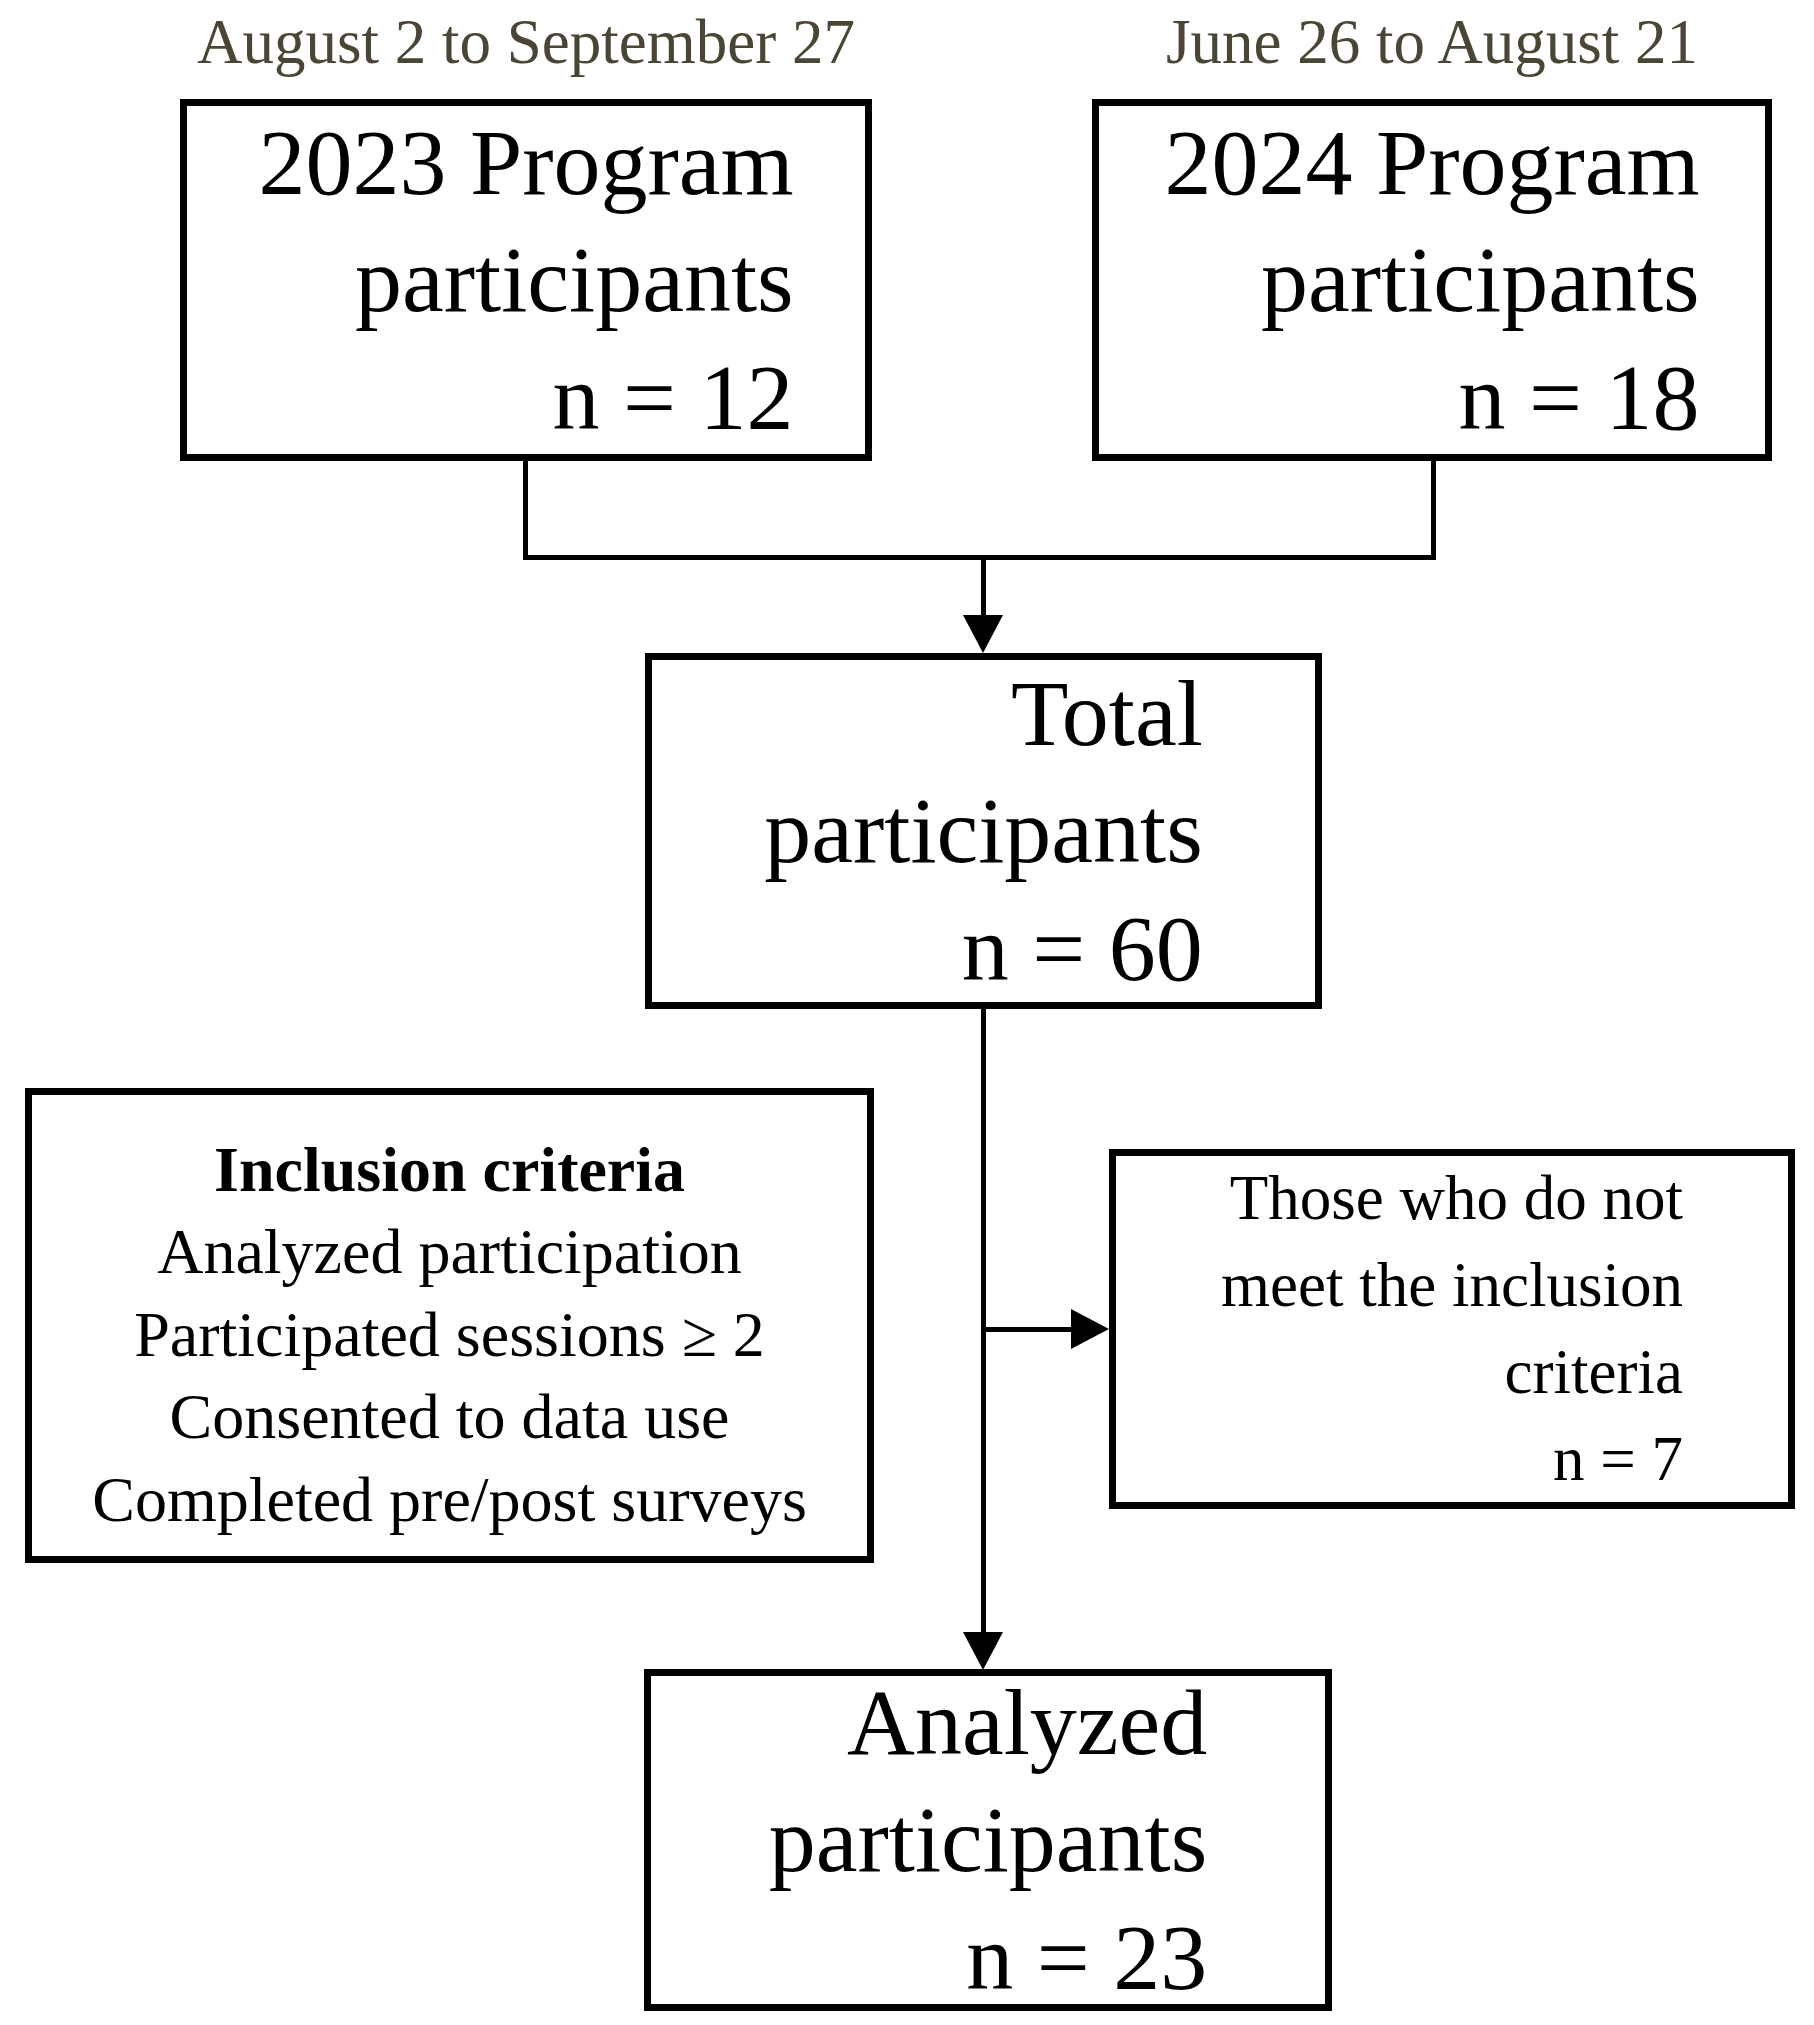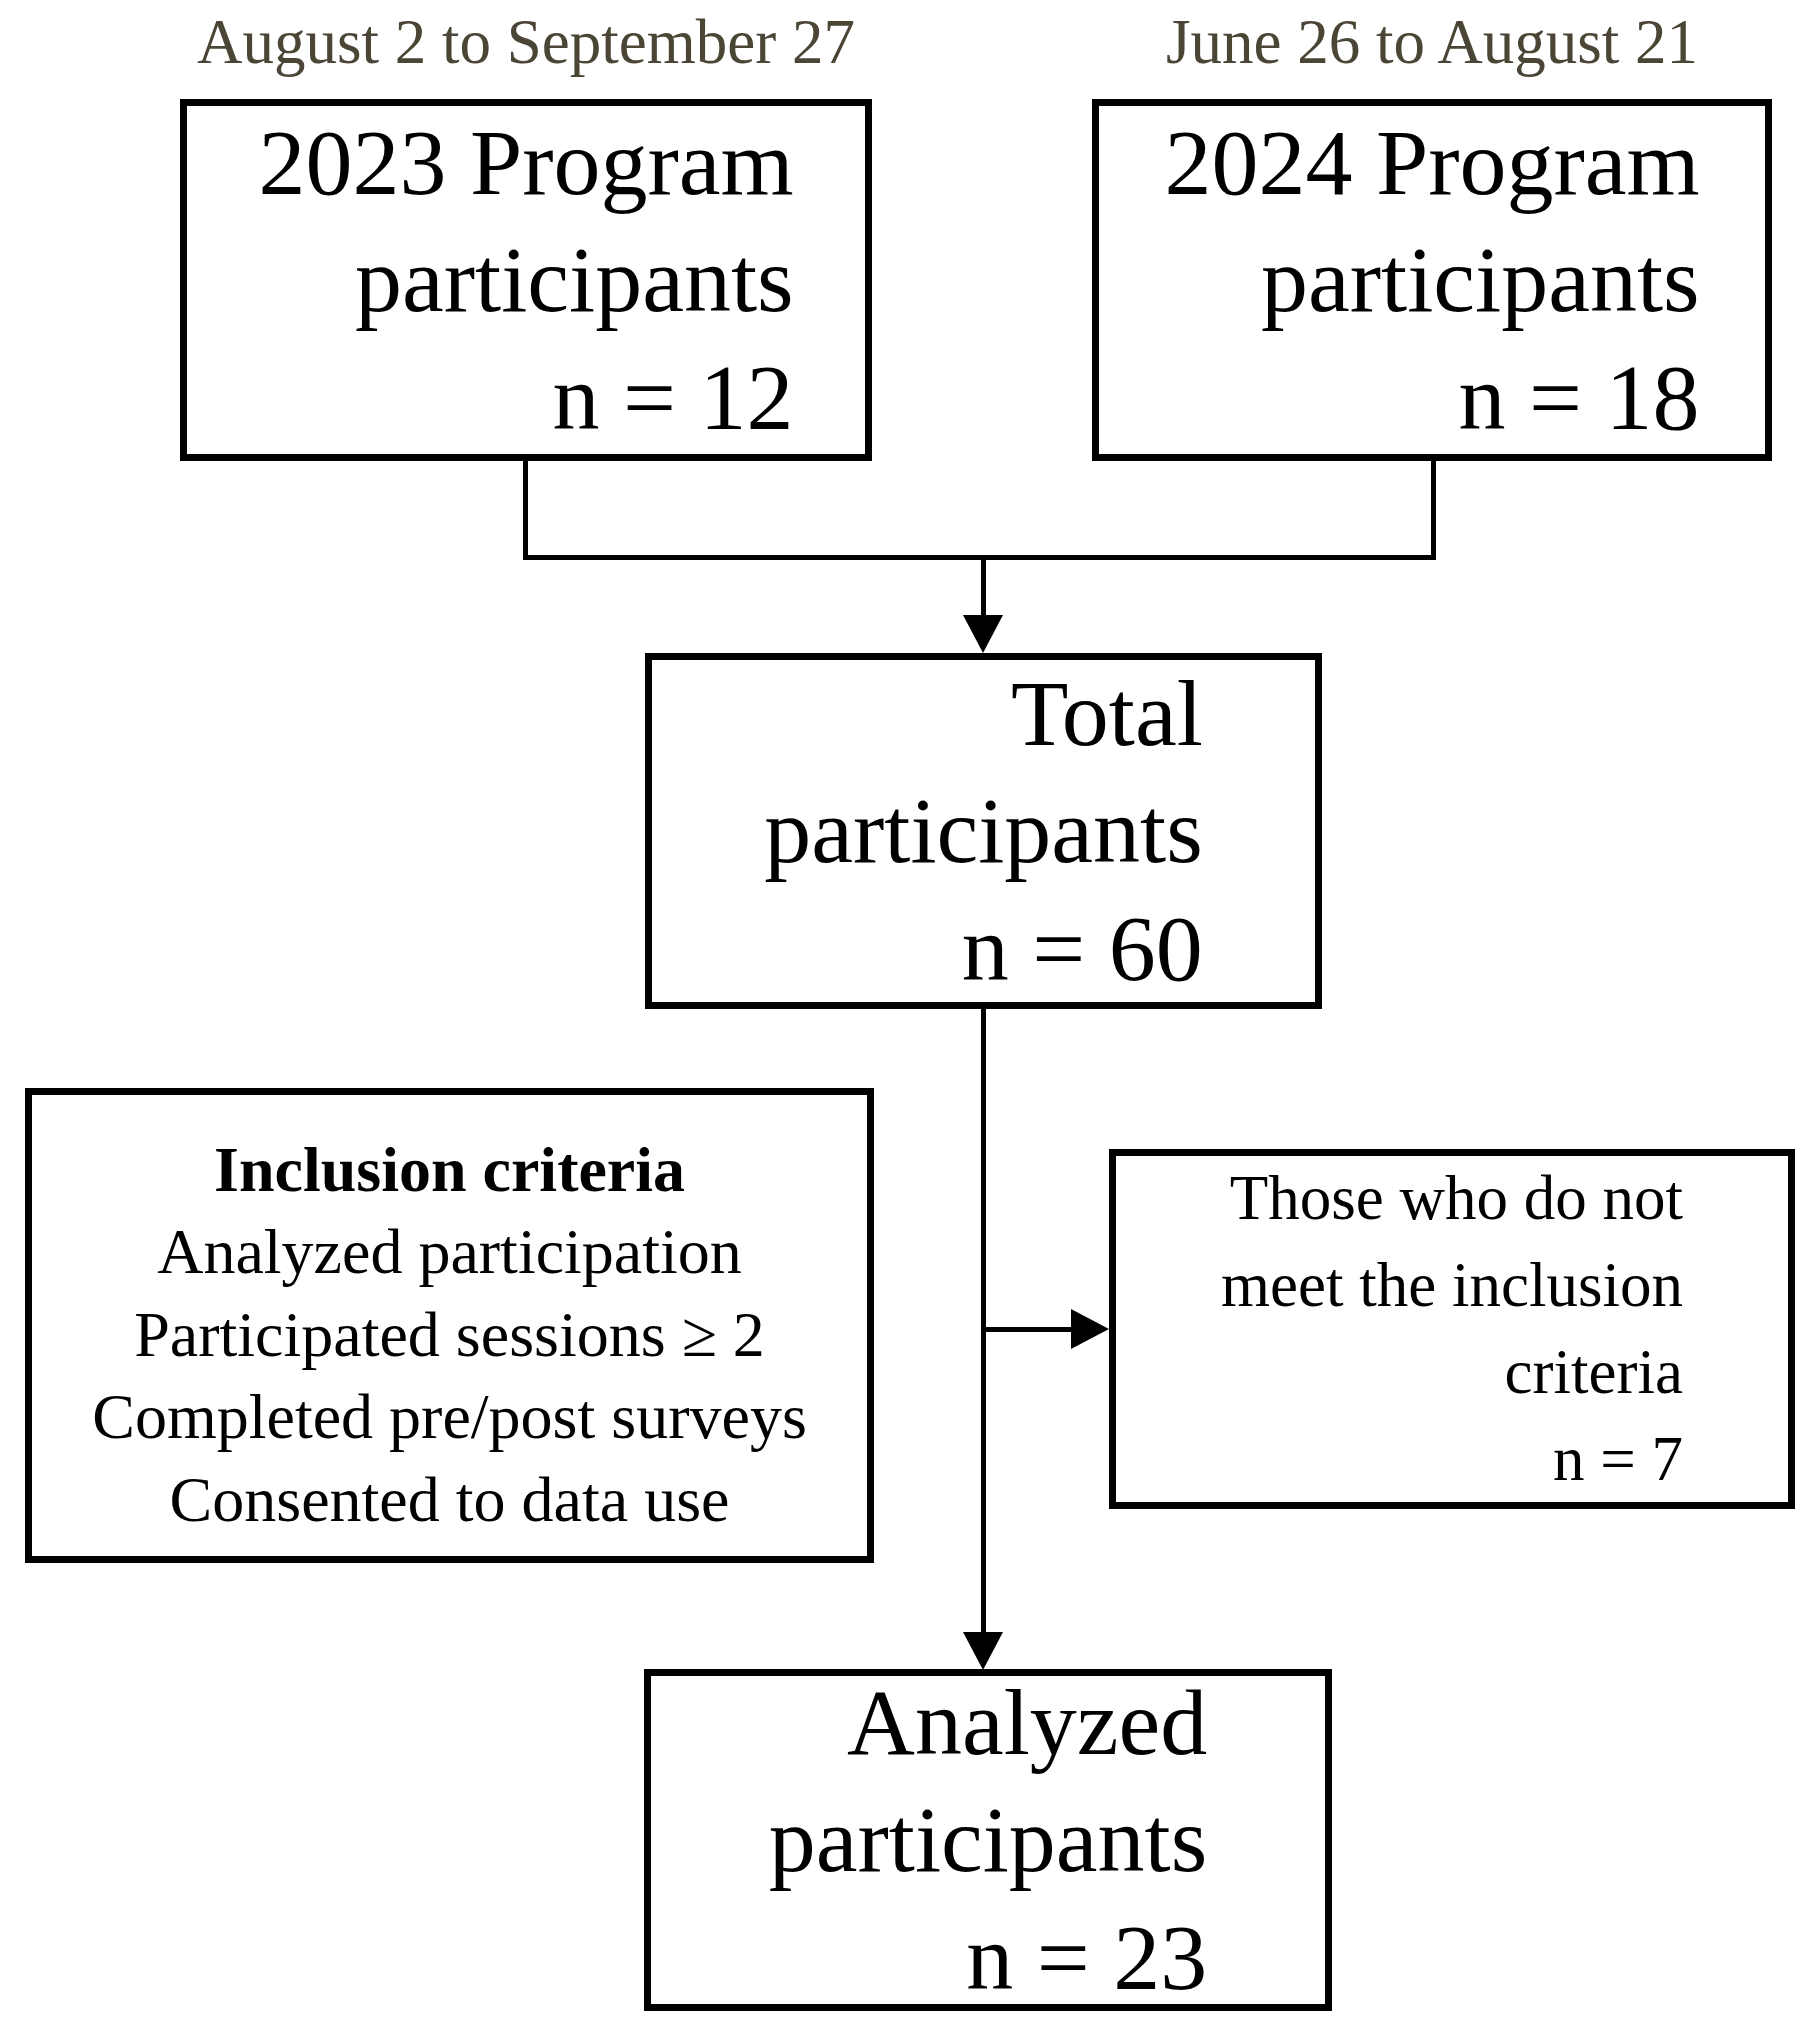--- a/index.html
+++ b/index.html
@@ -131,22 +131,22 @@
 
   <div id="conn-v-main" class="line"></div>
   <div id="conn-h-branch" class="line"></div>
   <div id="arrow-excluded" class="arrow-right"></div>
   <div id="arrow-analyzed" class="arrow-down"></div>
 
   <div id="box-inclusion" class="flow-box">
     <div class="inc-title">Inclusion criteria</div>
     <div class="box-text-inc">Analyzed participation</div>
     <div class="box-text-inc">Participated sessions ≥ 2</div>
+    <div class="box-text-inc">Consented to data use</div>
     <div class="box-text-inc">Completed pre/post surveys</div>
-    <div class="box-text-inc">Consented to data use</div>
   </div>
 
   <div id="box-excluded" class="flow-box">
     <div class="box-text-sm">Those who do not
 meet the inclusion
 criteria
 n = 7</div>
   </div>
 
   <div id="box-analyzed" class="flow-box">

